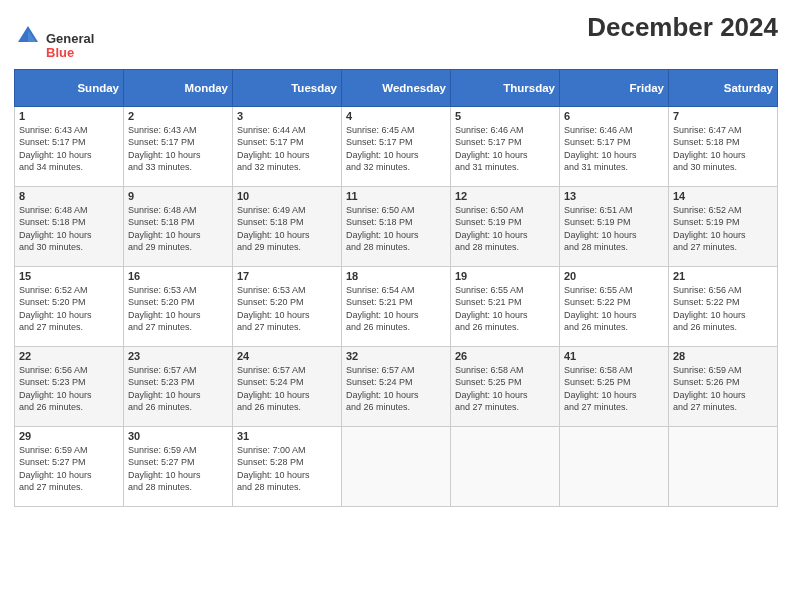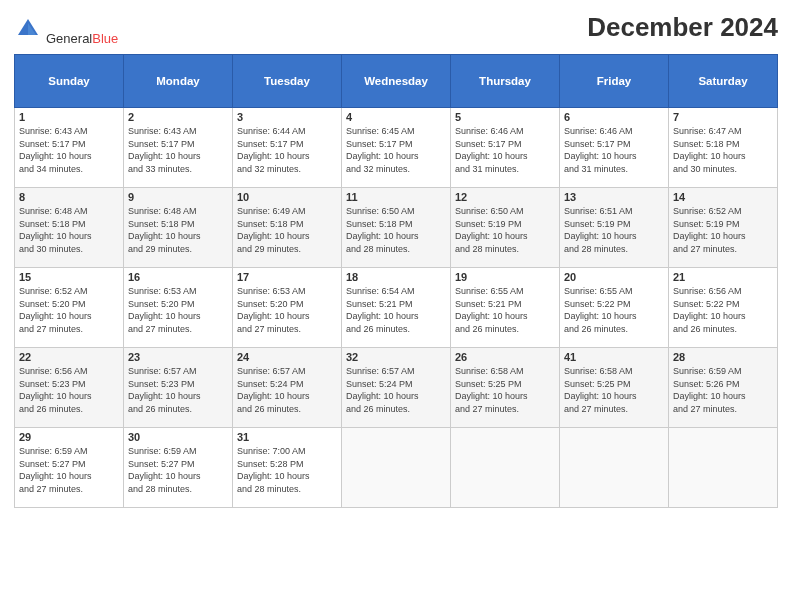--- a/index.html
+++ b/index.html
@@ -22,23 +22,23 @@
       align-items: flex-start;
       margin-bottom: 8px;
     }
     .logo {
       display: flex;
       align-items: center;
       gap: 4px;
     }
     .logo-text {
       display: flex;
-      flex-direction: row;
+      flex-direction: column;
       font-size: 13px;
-      font-weight: normal;
+      font-weight: bold;
       color: #333;
       line-height: 1.1;
       margin-top: 20px;
     }
     .logo-text span:first-child { color: #333; }
     .logo-text span:last-child { color: #ef4444; }
     .logo-icon {
       width: 28px;
       height: 28px;
     }
@@ -57,22 +57,22 @@
     table {
       width: 100%;
       border-collapse: collapse;
       table-layout: fixed;
     }
     thead tr th {
       background: #3a74c9;
       color: #fff;
       font-size: 11.5px;
       font-weight: bold;
-      padding: 20px 4px;
-      text-align: center;
+      padding: 12px 4px;
+      text-align: right;
       border: 1px solid #2a5ba8;
     }
     tbody tr td {
       border: 1px solid #ccc;
       vertical-align: top;
       padding: 3px 4px;
       font-size: 9.5px;
       color: #333;
       height: 80px;
       background: #fff;

